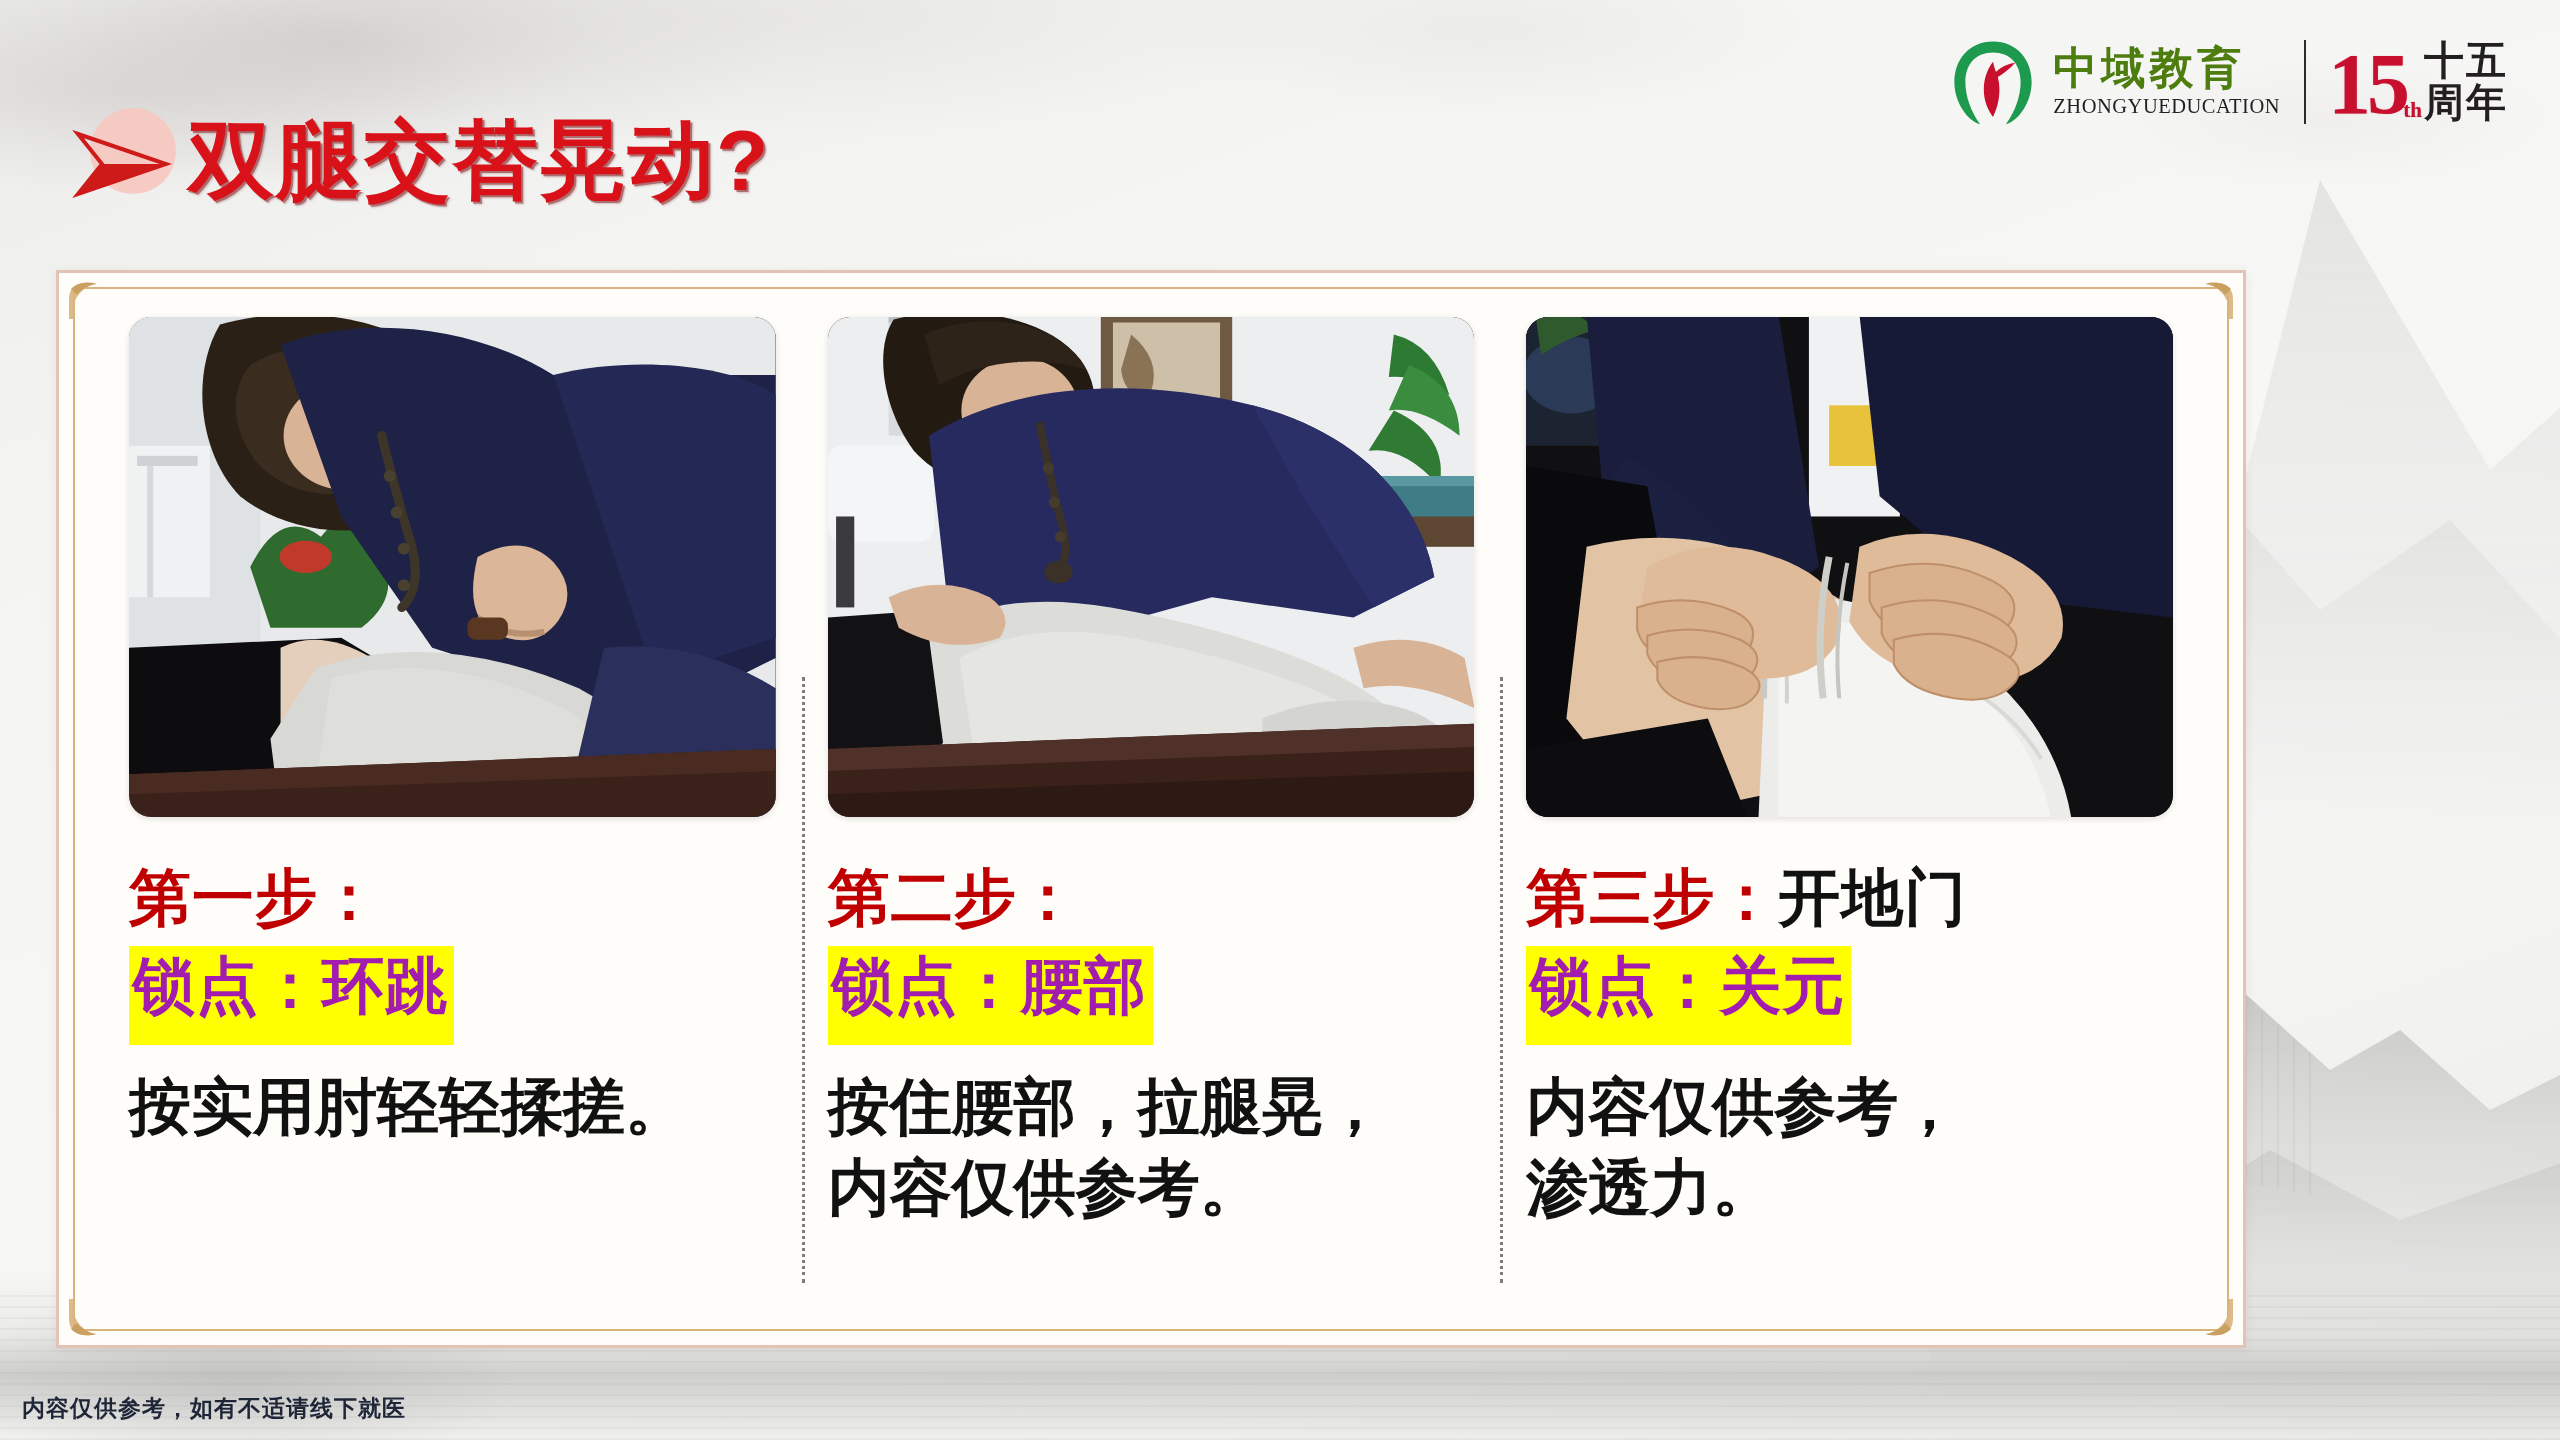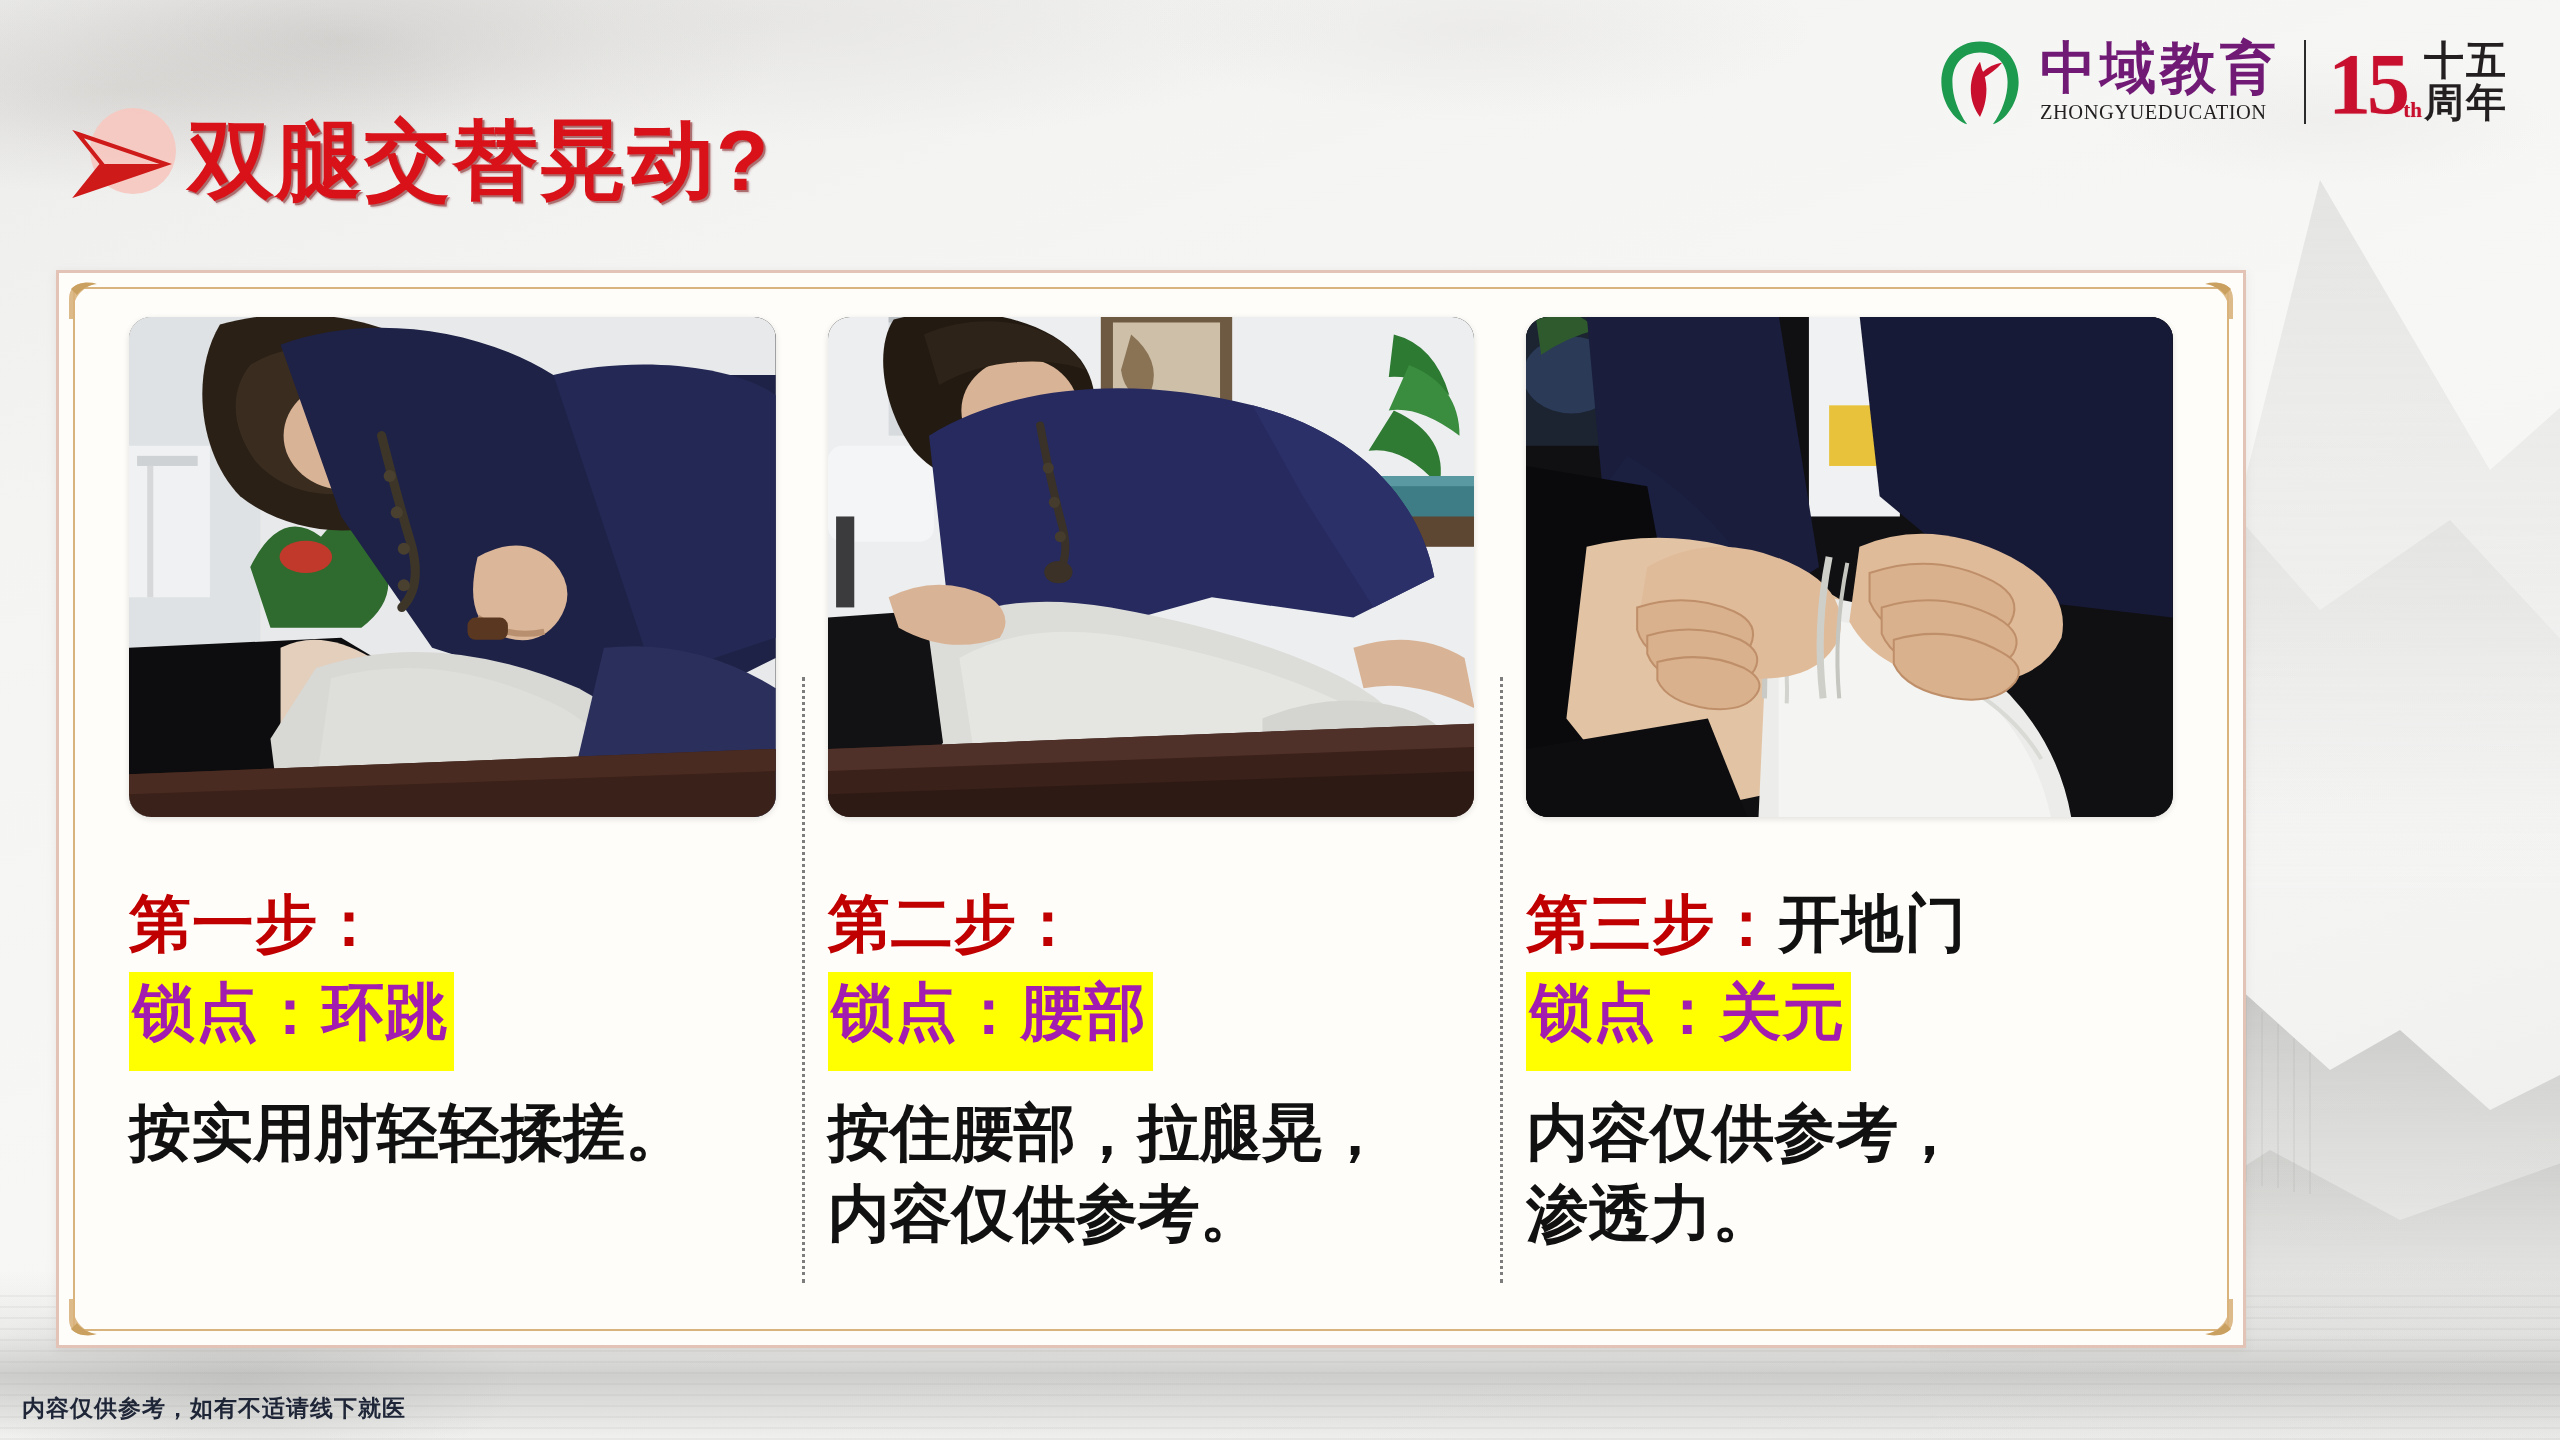--- a/index.html
+++ b/index.html
@@ -80,23 +80,23 @@
   }
   .logo-mark { width: 92px; height: 92px; flex: none; margin-right: 14px; }
   .logo-text-block {
     display: flex; flex-direction: column;
     justify-content: center;
     margin-right: 20px;
   }
   .logo-cn {
     font-family: "Liberation Serif", "DejaVu Serif", serif;
     font-weight: bold;
-    font-size: 56px;
+    font-size: 44px;
     letter-spacing: 4px;
-    color: #701a75;
+    color: #4d7c0f;
     line-height: 1.03;
   }
   .logo-en {
     font-family: "Liberation Serif", "DejaVu Serif", serif;
     font-size: 20.5px;
     letter-spacing: 0.5px;
     color: #231f20;
     margin-top: 3px;
   }
   .logo-divider {
@@ -219,21 +219,21 @@
     border-radius: 22px;
     overflow: hidden;
     position: relative;
     flex: none;
     background: #111;
     box-shadow: 0 2px 6px rgba(0,0,0,0.12);
   }
   .photo svg { display: block; width: 100%; height: 100%; }
 
   .step-head {
-    margin-top: 72px;
+    margin-top: 46px;
     font-weight: bold;
     font-size: 62px;
     line-height: 1.14;
     letter-spacing: 1px;
     white-space: nowrap;
   }
   .step-head .num { color: #c00000; }
   .step-head .extra { color: #111; }
 
   .lock-line { margin-top: 12px; }

